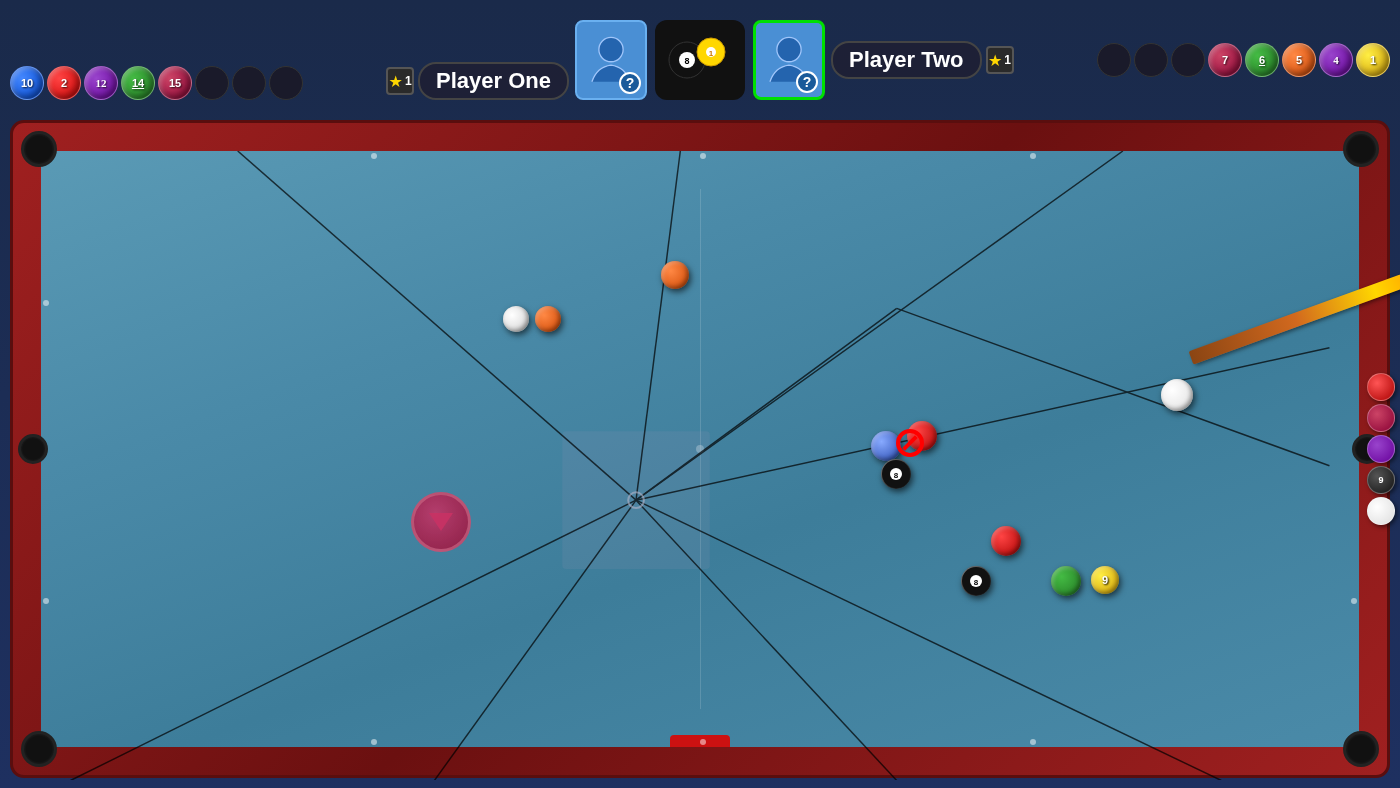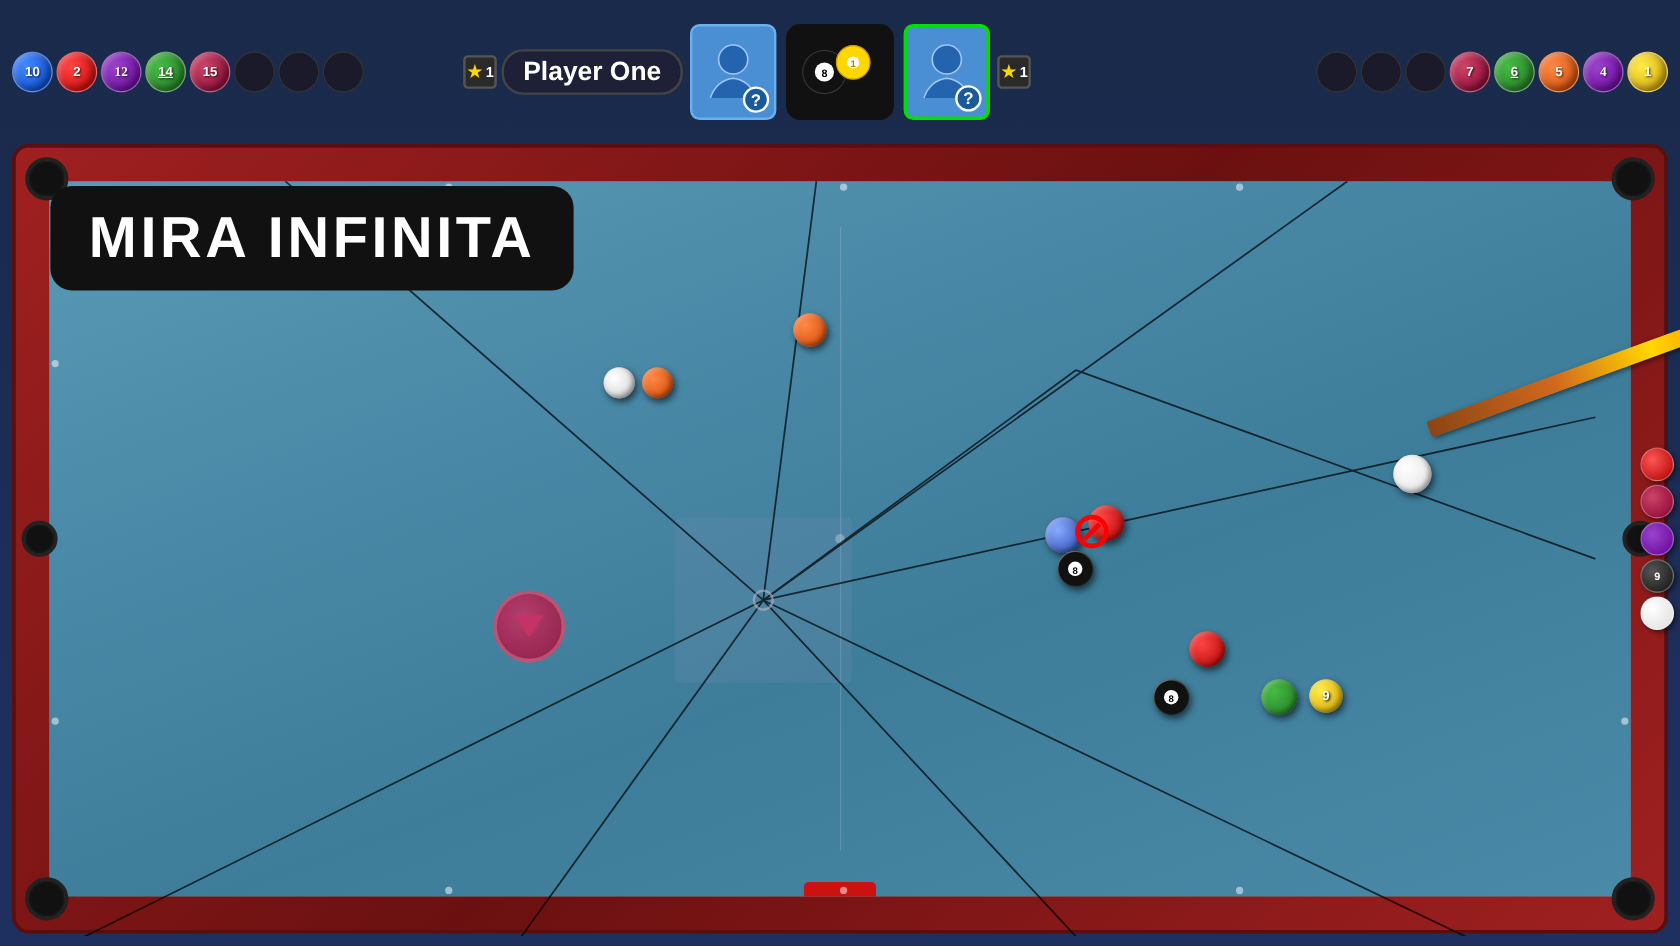--- a/index.html
+++ b/index.html
@@ -28,21 +28,21 @@
       display: flex;
       align-items: center;
       justify-content: center;
       z-index: 10;
       padding: 8px 10px;
     }
 
     
     #player-one-section {
       display: flex;
-      align-items: center;
+      align-items: flex-end;
       flex: 1;
     }
 
     .star-badge {
       background: #2a2a2a;
       border: 2px solid #555;
       border-radius: 4px;
       width: 28px;
       height: 28px;
       display: flex;
@@ -465,20 +465,23 @@
 
       <div class="avatar-box green-border">
         <svg class="avatar-icon" viewBox="0 0 52 60" fill="none">
           <circle cx="26" cy="18" r="14" fill="#2060aa" stroke="#aaccff" stroke-width="1.5"></circle>
           <path d="M4 55 Q10 38 26 36 Q42 38 48 55" fill="#2060aa" stroke="#aaccff" stroke-width="1.5"></path>
         </svg>
         <div class="question-badge">?</div>
       </div>
 
       <div style="display:flex; align-items:center; gap:4px; margin: 0 6px;">
+        <div class="player-name-bar">
+          <span>Player Two</span>
+        </div>
         <div class="star-badge">
           <span style="color:#FFD700; font-size:16px;">★</span>
           <span style="color:white; font-size:12px; font-weight:bold; margin-left:2px;">1</span>
         </div>
       </div>
 
       <div class="balls-row right-side">
         <div class="ball-empty"></div>
         <div class="ball-empty"></div>
         <div class="ball-empty"></div>
@@ -593,18 +596,15 @@
       <div id="side-rack">
         <div class="rack-ball" style="background: radial-gradient(circle at 35% 35%, #ff5555, #aa0000);"></div>
         <div class="rack-ball" style="background: radial-gradient(circle at 35% 35%, #cc4466, #880033);"></div>
         <div class="rack-ball" style="background: radial-gradient(circle at 35% 35%, #9944cc, #660099);"></div>
         <div class="rack-ball" style="background: radial-gradient(circle at 35% 35%, #555, #111); display:flex; align-items:center; justify-content:center; font-size:9px; color:white; font-weight:bold;">9</div>
         <div class="rack-ball" style="background: radial-gradient(circle at 35% 35%, #fff, #ddd);"></div>
       </div>
     </div>
   </div>
 
-  <div id="mira-text">
-    <span>MIRA INFINITA</span>
-  </div>
 
 
 </div>
 
 </body></html>

